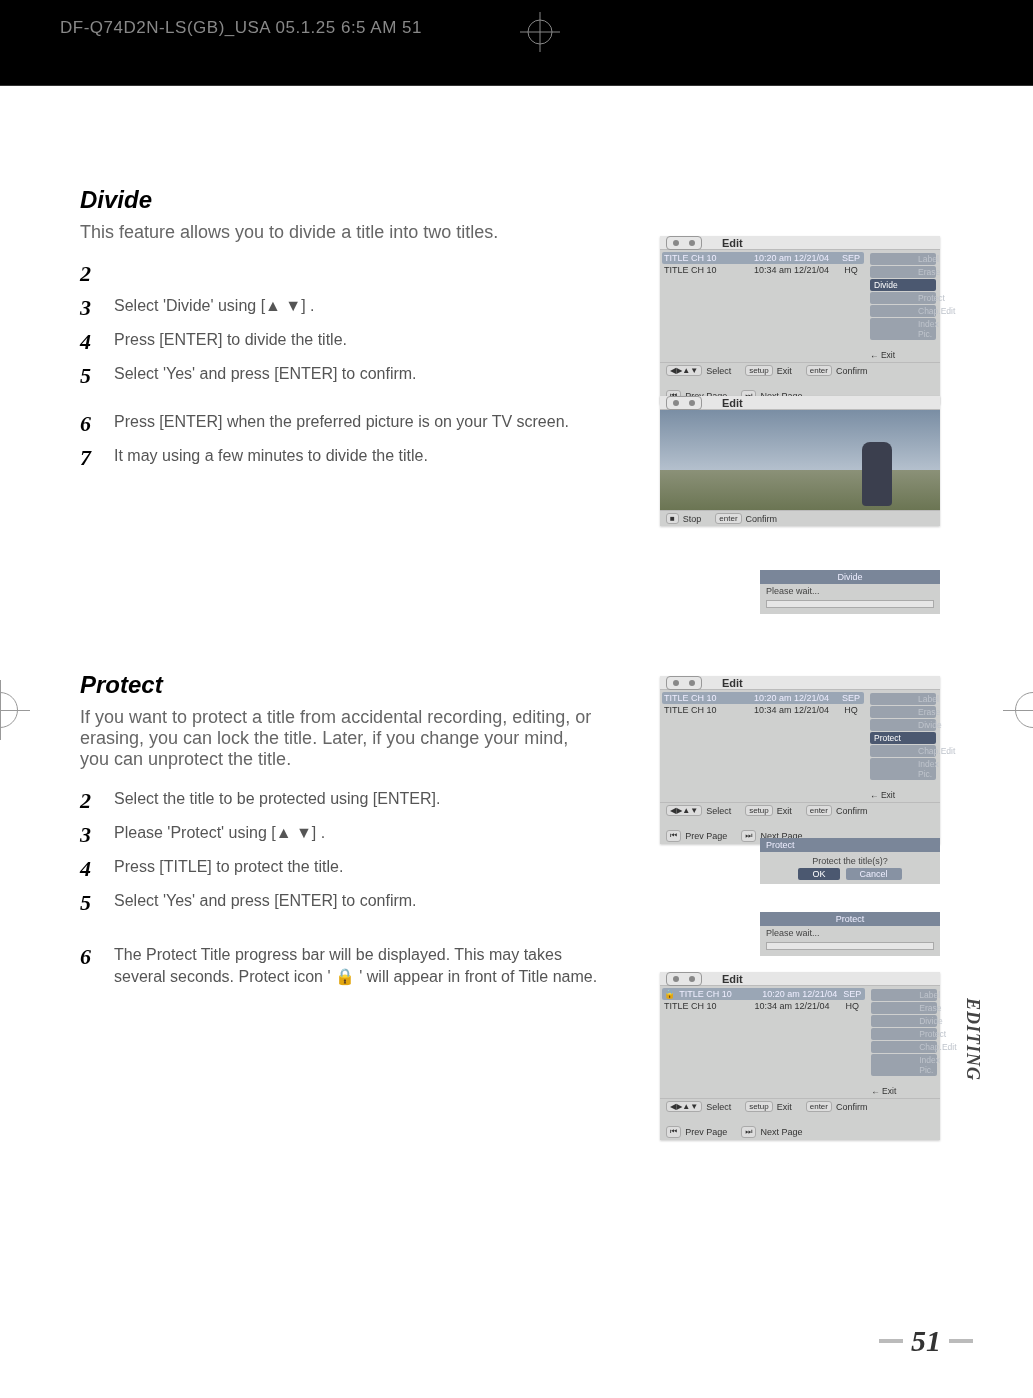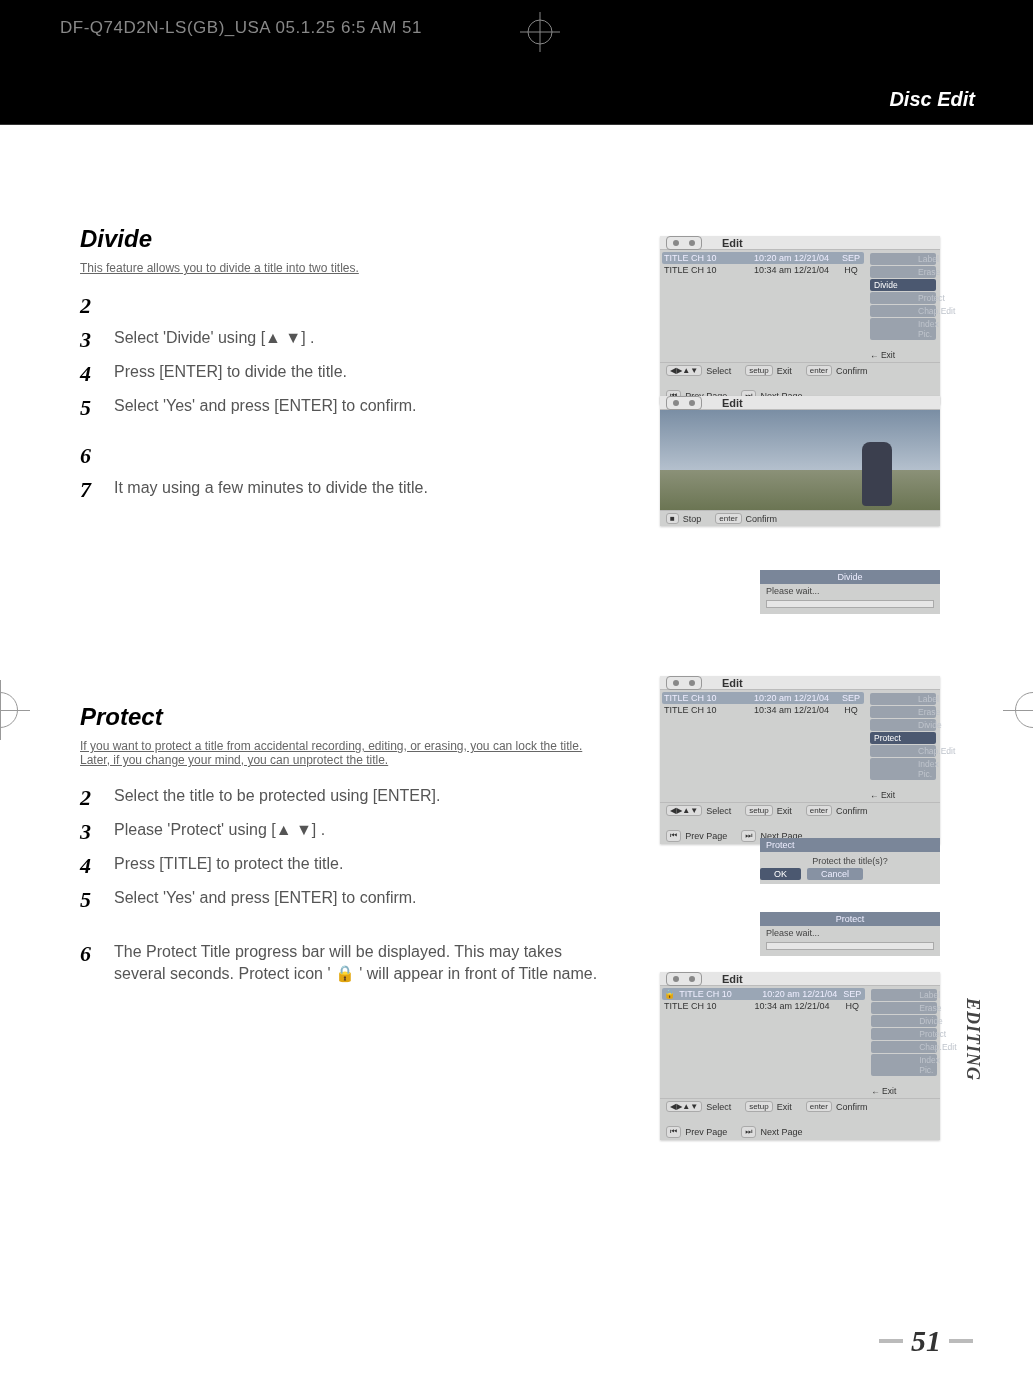--- a/index.html
+++ b/index.html
@@ -1,24 +1,24 @@
 <!DOCTYPE html>
 <html><head>
 <meta charset="utf-8">
 <style>
   * { box-sizing: border-box; margin: 0; padding: 0; }
   body { width: 1033px; height: 1398px; background: #fff; font-family: Arial, Helvetica, sans-serif; color: #4a4a4a; position: relative; }
-  .top-bar { width: 100%; height: 124px; background: #000; position: relative; }
+  .top-bar { width: 100%; height: 85px; background: #000; position: relative; }
   .doc-info { position: absolute; top: 18px; left: 60px; color: #888; font-size: 17px; letter-spacing: 0.5px; }
   .tick { position: absolute; top: 12px; left: 520px; width: 40px; height: 40px; }
   .tab-label { position: absolute; top: 88px; right: 58px; color: #fff; font-style: italic; font-weight: bold; font-size: 20px; }
   .divider { border: none; border-top: 1px solid #333; margin: 0; }
   .content { padding: 50px 60px 0 80px; }
   .section-head { color: #000; font-style: italic; font-weight: bold; font-size: 24px; margin-top: 50px; margin-bottom: 8px; }
-  .intro { color: #666; font-size: 12px; margin-bottom: 18px; max-width: 520px; text-decoration: underline; }
+  .intro { color: #666; font-size: 18px; margin-bottom: 18px; max-width: 520px; }
   .steps { list-style: none; }
   .steps li { display: flex; align-items: flex-start; margin: 8px 0; max-width: 520px; }
   .step-num { font-family: Georgia, 'Times New Roman', serif; font-style: italic; font-weight: bold; font-size: 22px; color: #000; width: 34px; flex: none; }
   .step-text { font-size: 16px; color: #555; line-height: 1.4; }
   .wide-step { max-width: 720px; }
 
   .osd { position: absolute; width: 280px; background: #cfd0cf; box-shadow: 0 1px 2px rgba(0,0,0,.2); font-size: 9px; color: #333; }
   .osd .osdhead { display: flex; align-items: center; background: #e6e6e6; border-bottom: 1px solid #bbb; height: 14px; }
   .osd .remote { width: 36px; height: 14px; margin: 0 6px; border: 1px solid #999; border-radius: 4px; position: relative; }
   .osd .remote::before { content: ""; position: absolute; left: 6px; top: 3px; width: 6px; height: 6px; border-radius: 50%; background: #888; }
@@ -41,21 +41,21 @@
   .pill { background: #ddd; border: 1px solid #aaa; border-radius: 3px; padding: 0 3px; font-size: 8px; }
 
   .osd-progress { position: absolute; width: 180px; background: #cfd0cf; padding-bottom: 4px; }
   .osd-progress .phead { background: #7a8699; color: #eef; font-size: 9px; text-align: center; padding: 2px 0; }
   .osd-progress .ptxt  { font-size: 9px; padding: 2px 6px; color: #444; }
   .osd-progress .pbar  { height: 8px; margin: 2px 6px 2px 6px; background: #e6e6e6; border: 1px solid #aaa; }
 
   .osd-confirm { position: absolute; width: 180px; background: #cfd0cf; }
   .osd-confirm .chead { background: #7a8699; color: #eef; font-size: 9px; padding: 2px 6px; }
   .osd-confirm .cques { font-size: 9px; text-align: center; padding: 4px 0 2px 0; color: #444; }
-  .osd-confirm .cbtns { display: flex; justify-content: flex-start; gap: 6px; padding-bottom: 4px; }
+  .osd-confirm .cbtns { display: flex; justify-content: center; gap: 6px; padding-bottom: 4px; }
   .osd-confirm .cbtn  { background: #8792a3; color: #eef; font-size: 9px; padding: 1px 14px; border-radius: 2px; }
   .osd-confirm .cbtn.sel { background: #4b5870; color: #fff; }
 
   .preview-img { width: 100%; height: 100px; background: linear-gradient(#7a8ea4, #b4c0cd 60%, #8b9178 60%, #6b7553); position: relative; }
   .preview-img .person { position: absolute; right: 48px; bottom: 4px; width: 30px; height: 64px; background: #3b3f4e; border-radius: 8px 8px 4px 4px; }
 
   .side-tab { position: absolute; right: 50px; top: 998px; writing-mode: vertical-rl; font-family: Georgia, serif; font-style: italic; font-weight: bold; color: #444; font-size: 18px; letter-spacing: 1px; }
   .page-num { position: absolute; right: 60px; bottom: 40px; display: flex; align-items: center; gap: 8px; }
   .page-num .dash { width: 24px; height: 4px; background: #bbb; }
   .page-num .num { font-family: Georgia, serif; font-style: italic; font-weight: bold; font-size: 30px; color: #333; }
@@ -99,20 +99,21 @@
     <li>
         <span class="step-num">4</span>
         <span class="step-text">Press [ENTER] to divide the title.</span>
       </li>
     <li>
         <span class="step-num">5</span>
         <span class="step-text">Select 'Yes'  and press [ENTER] to confirm.</span>
       </li>
     <li style="margin-top:22px;">
         <span class="step-num">6</span>
+        <span class="step-text">Press [ENTER] when the preferred picture is on your TV screen.</span>
       </li>
     <li>
         <span class="step-num">7</span>
         <span class="step-text">It may using a few minutes to divide the title.</span>
       </li>
   </ul>
 
   <div class="section-head" style="margin-top:200px;">Protect</div>
   <div class="intro">If you want to protect a title from accidental recording, editing, or erasing, you can lock the title. Later, if you change your mind, you can unprotect the title.</div>
   <ul class="steps">

